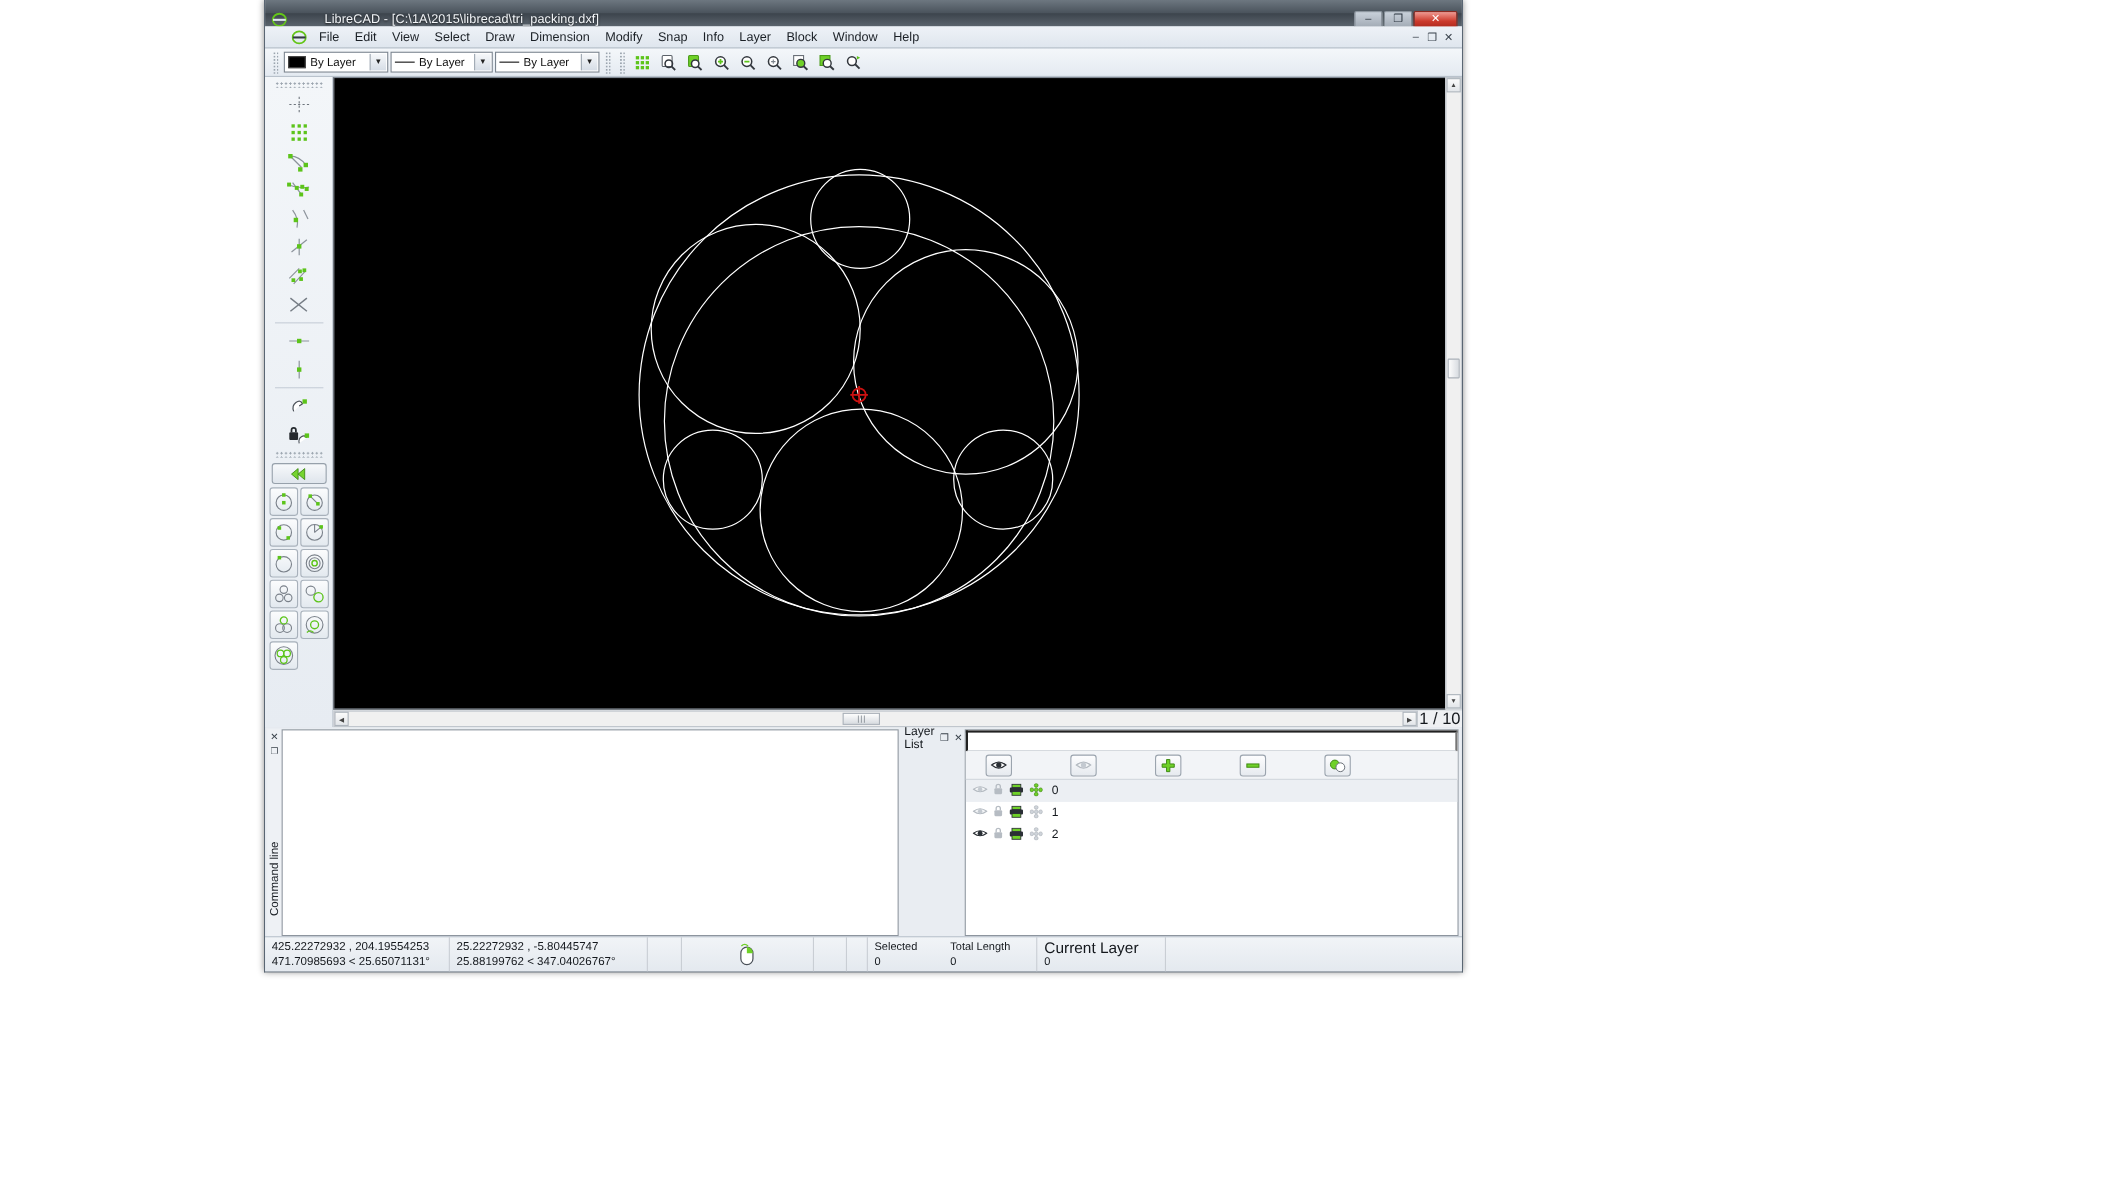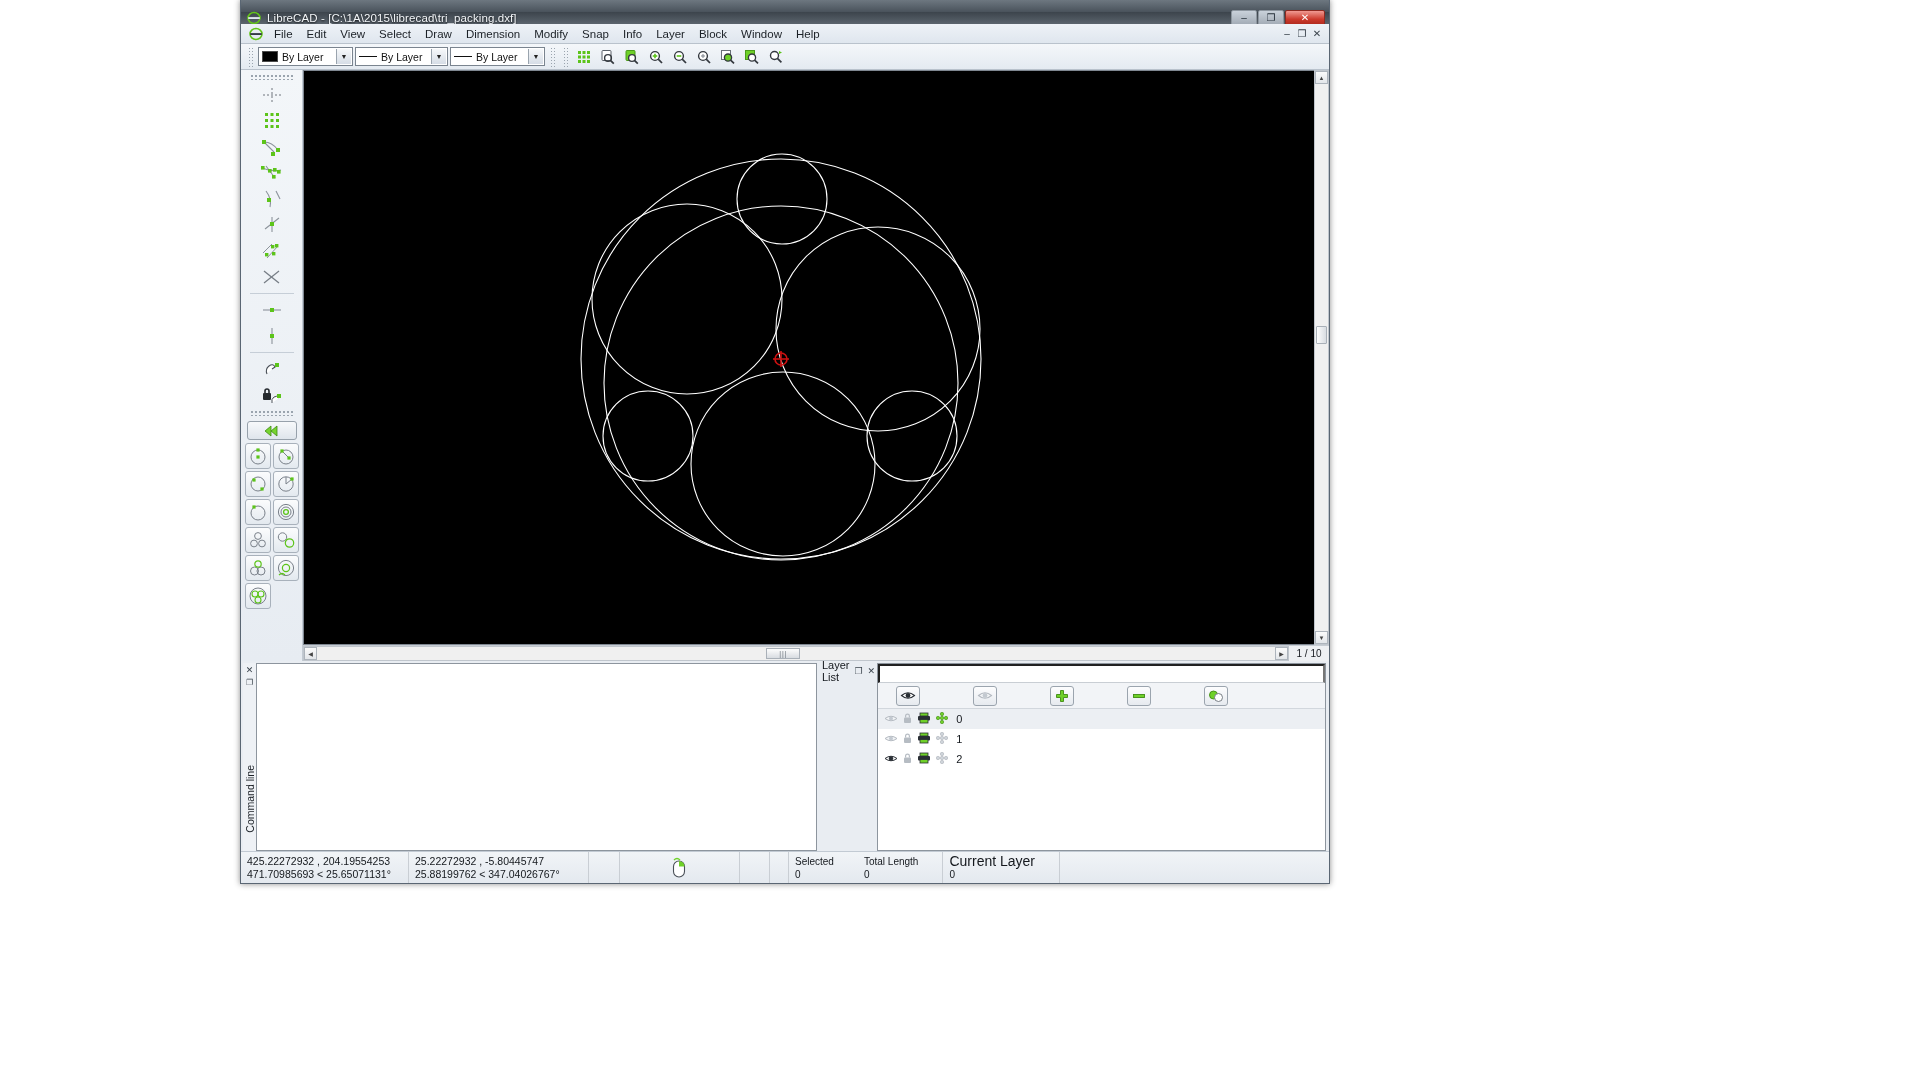--- a/index.html
+++ b/index.html
@@ -25,20 +25,21 @@
     box-shadow: 0 0 6px rgba(0,0,0,.45);
     display: flex; flex-direction: column;
   }
   
   #titlebar {
     height: 24px; flex: 0 0 24px;
     background: linear-gradient(180deg,#6d7780 0%,#4b545d 48%,#3d454d 52%,#5b646d 100%);
     display: flex; align-items: center;
     padding: 12px 2px 0 6px;
     position: relative;
+    gap: 28px;
   }
   #titlebar .tlogo {
     width: 14px; height: 14px; margin-right: 6px;
     position: relative; flex: 0 0 14px;
   }
   #title-text {
     color: #f2f5f8;
     font-size: 11.5px;
     text-shadow: 0 1px 2px rgba(0,0,0,.85);
     white-space: nowrap;
@@ -56,21 +57,21 @@
   .wbtn.close {
     background: linear-gradient(180deg,#f09a92 0%, #cc3a2c 55%, #a8261b 100%);
     border-color: #8d2a21; color: #fff; width: 40px;
   }
   
   #menubar {
     height: 20px; flex: 0 0 20px;
     background: linear-gradient(180deg,#eef2f7 0%, #dfe6ee 100%);
     border-bottom: 1px solid #b9c2cc;
     display: flex; align-items: center;
-    padding-left: 6px;
+    padding-left: 22px;
     position: relative;
   }
   #menubar .mlogo { width: 14px; height: 14px; margin: 0 4px 0 2px; position: relative; }
   .menu-item {
     font-size: 11.5px; color: #1b2026;
     padding: 2px 7px; line-height: 14px;
     white-space: nowrap;
   }
   .mdi-btns { margin-left: auto; display: flex; gap: 3px; padding-right: 6px; align-items: center; }
   .mdi-btn { font-size: 10px; color: #3a434c; width: 12px; text-align: center; }
@@ -199,21 +200,21 @@
   }
   .hsb-thumb {
     position: absolute; left: 47%; width: 34px; height: 11px;
     background: linear-gradient(180deg,#fdfdfd 0%,#d8dce1 100%);
     border: 1px solid #a9b0b8;
     display: flex; align-items: center; justify-content: center;
     font-size: 7px; color: #6a727a; letter-spacing: 1px;
   }
   #pageind {
     width: 40px; flex: 0 0 40px;
-    font-size: 10px; color: #15191e;
+    font-size: 15px; color: #15191e;
     display: flex; align-items: center; justify-content: center;
     background: #eef0f3;
   }
   
   #bottomdocks {
     height: 190px; flex: 0 0 190px;
     display: flex;
     background: #e9edf2;
     padding: 2px 3px 0 2px;
     gap: 3px;

